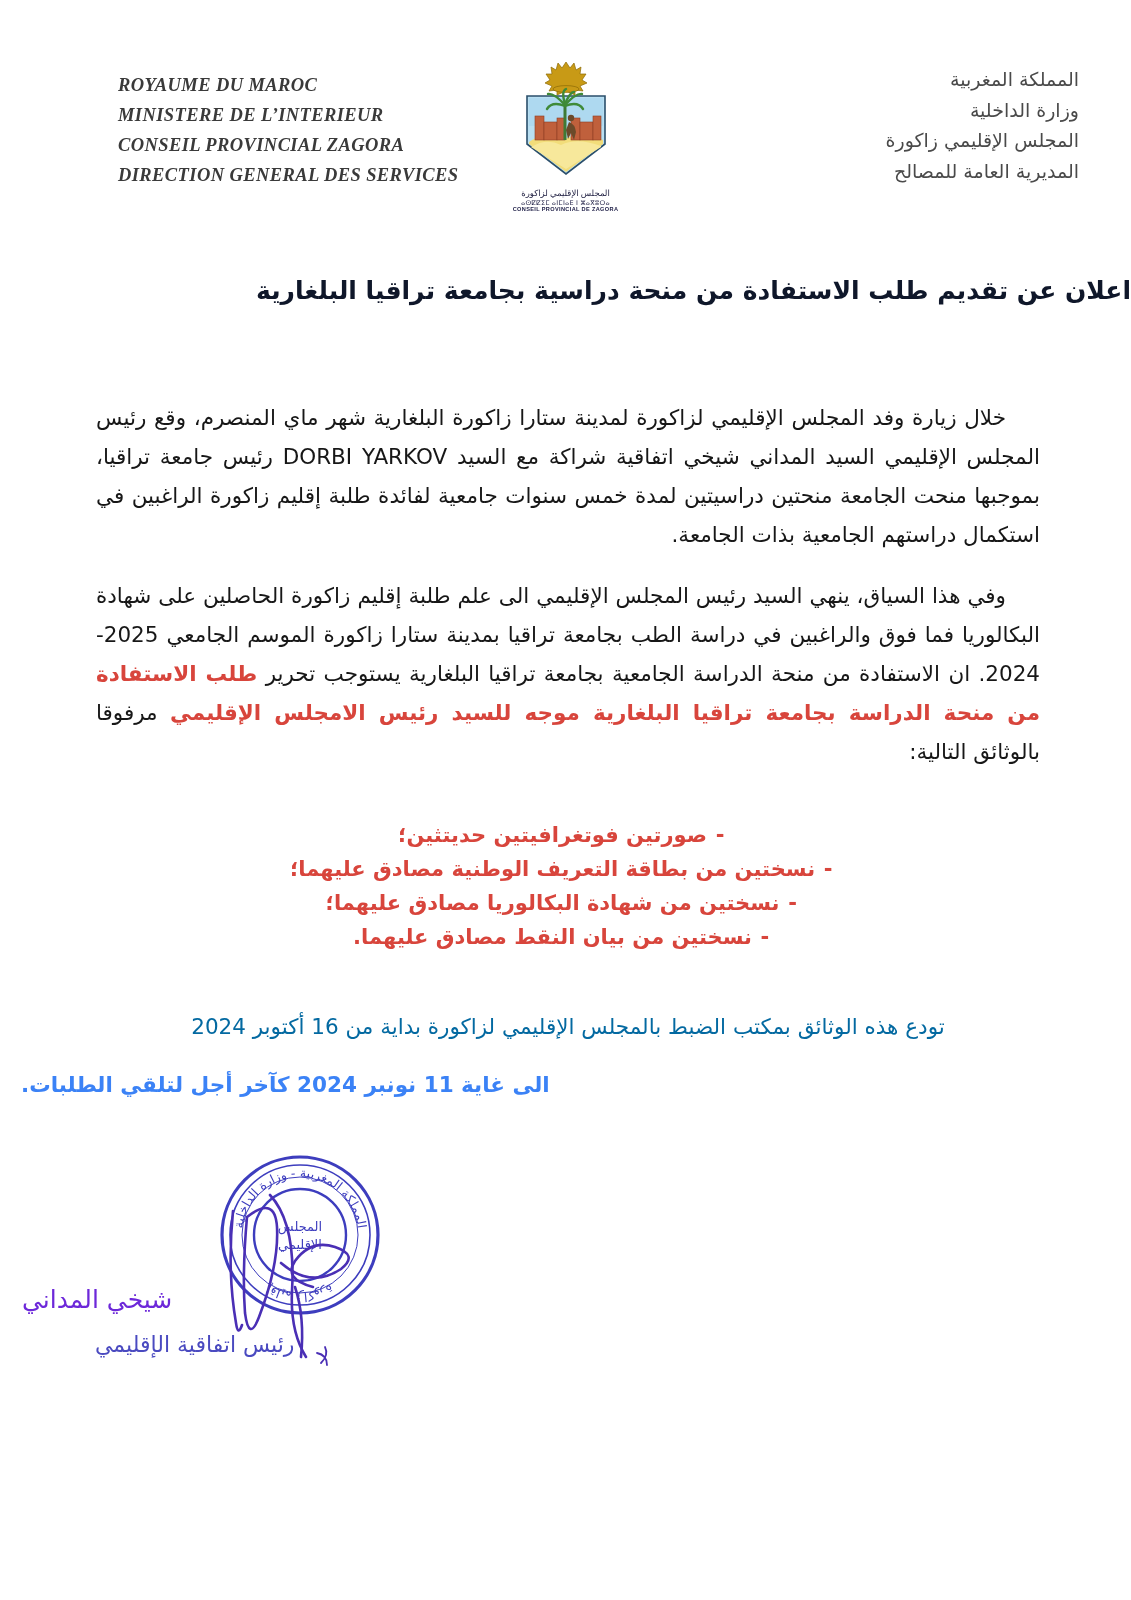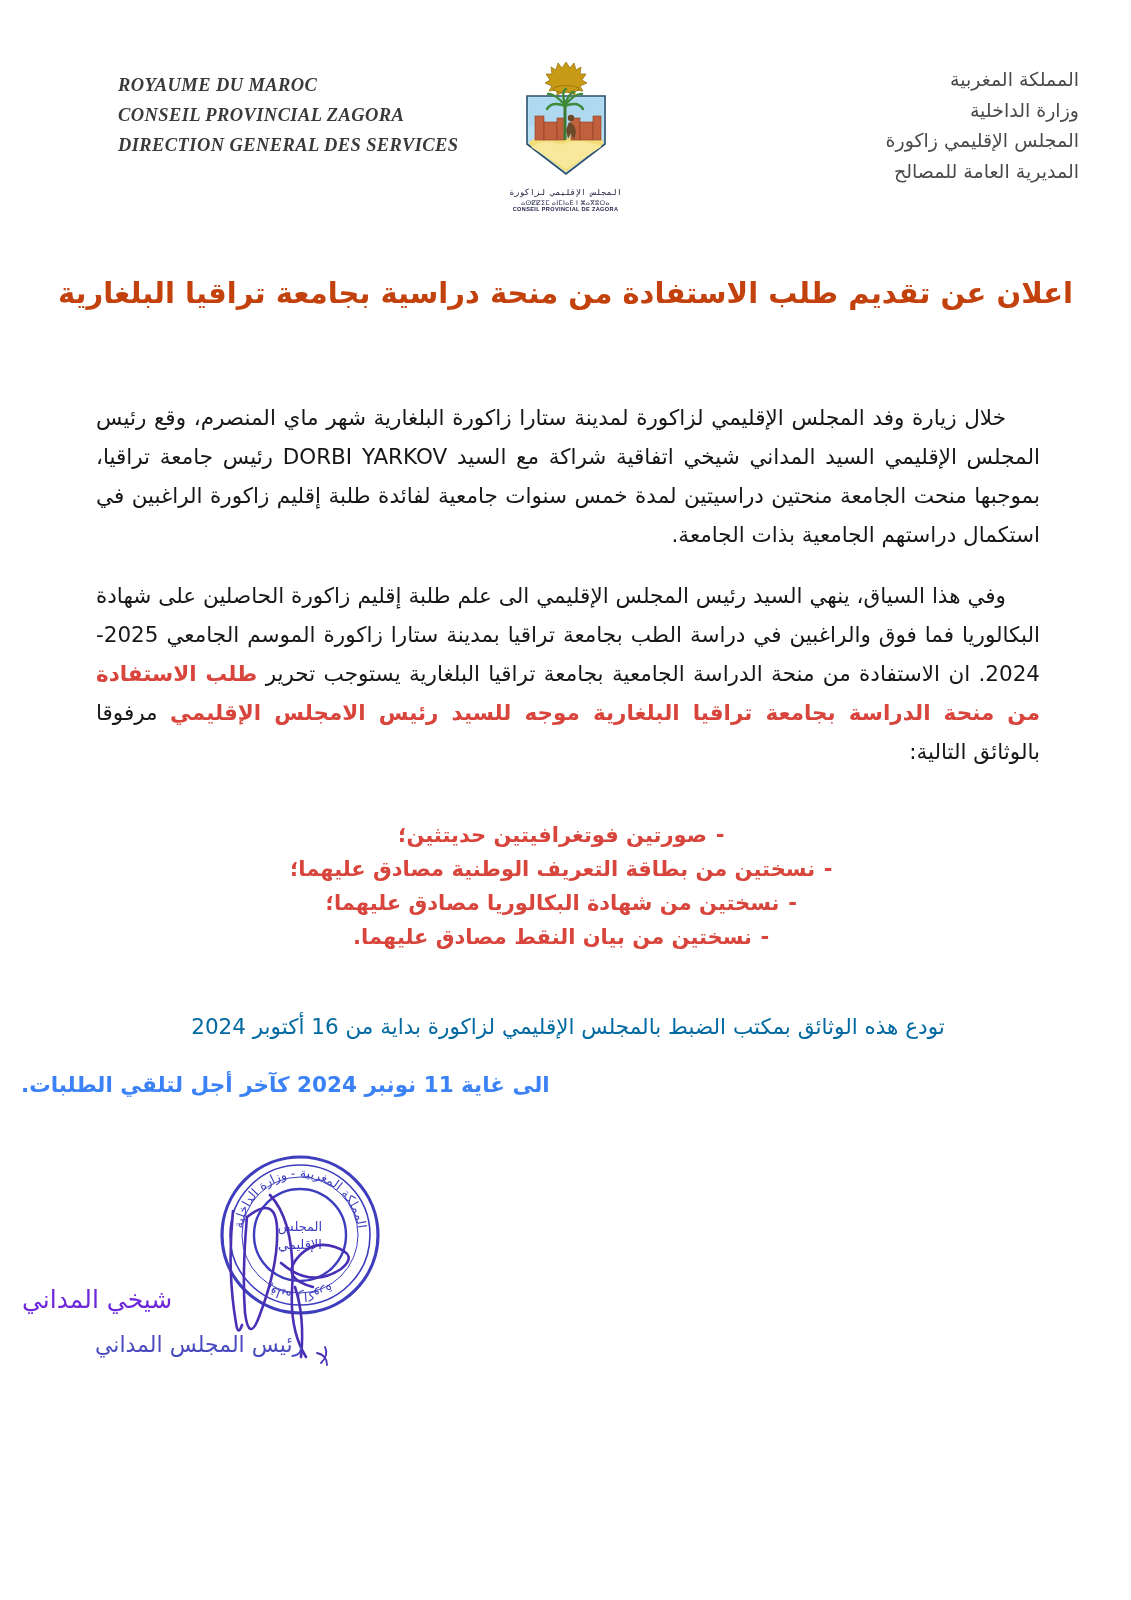--- a/index.html
+++ b/index.html
@@ -62,36 +62,35 @@
     transform: translateX(-50%);
     width: 150px;
     text-align: center;
   }
   .emblem svg { display: block; margin: 0 auto; }
   .emblem-cap {
     margin-top: 1px;
     line-height: 1.15;
     color: #2a2a55;
   }
-  .emblem-cap .ar  { font-size: 8.5px; font-family: Liberation Mono, monospace; color:#222244; }
+  .emblem-cap .ar  { font-size: 8.5px; font-family: Liberation Serif, serif; color:#222244; }
   .emblem-cap .tif { font-size: 6.5px; letter-spacing: .3px; color:#2b2b4f; }
   .emblem-cap .fr  { font-size: 5.6px; letter-spacing: .35px; color:#22224a; font-weight: bold;}
 
   
   .doc-title {
     position: absolute;
     top: 276px;
     left: 0;
     right: 0;
-    text-align: center;
-    direction: rtl;
-    font-family: "DejaVu Sans", "Liberation Sans", sans-serif;
-    font-size: 29px;
+    direction: rtl;
+    font-family: "DejaVu Sans", "Liberation Sans", sans-serif;
+    font-size: 25px;
     font-weight: bold;
-    color: #c2410c;
+    color: #0f172a;
     letter-spacing: 0;
   }
 
   
   .body-wrap {
     position: absolute;
     top: 398px;
     left: 96px;
     width: 944px;
     direction: rtl;
@@ -197,20 +196,21 @@
 </style>
 </head>
 <body>
 
 <div class="page">
 
   <div class="header">
 
     <div class="hdr-fr">
       <div>ROYAUME DU MAROC</div>
+      <div>MINISTERE DE L’INTERIEUR</div>
       <div>CONSEIL PROVINCIAL ZAGORA</div>
       <div>DIRECTION GENERAL DES SERVICES</div>
     </div>
 
     <div class="emblem">
       <svg width="126" height="132" viewBox="0 0 126 132">
 
         <g fill="#c89a16" stroke="#8d6a06" stroke-width="0.7">
           <path d="M63 6 l4 6 4-5 2 7 5-3 -1 7 6 0 -4 6 5 3 -7 3 3 5 -8 -1 0 5 -9 -4 -9 4 0-5 -8 1 3-5 -7-3 5-3 -4-6 6 0 -1-7 5 3 2-7 4 5z"></path>
           <ellipse cx="63" cy="33" rx="13" ry="3.4"></ellipse>
@@ -311,15 +311,15 @@
         <path d="M216 232 q4 -40 -6 -70"></path>
       </g>
       <g stroke="#4a2fb5" fill="none" stroke-width="1.8" stroke-linecap="round">
         <path d="M236 238 q8 -8 4 -16"></path>
         <path d="M232 228 q10 2 10 12"></path>
       </g>
     </svg>
   </div>
 
   <div class="sig-name">شيخي المداني</div>
-  <div class="sig-role">رئيس المجلس المداني</div>
+  <div class="sig-role">رئيس اتفاقية الإقليمي</div>
 
 </div>
 
 </body></html>

